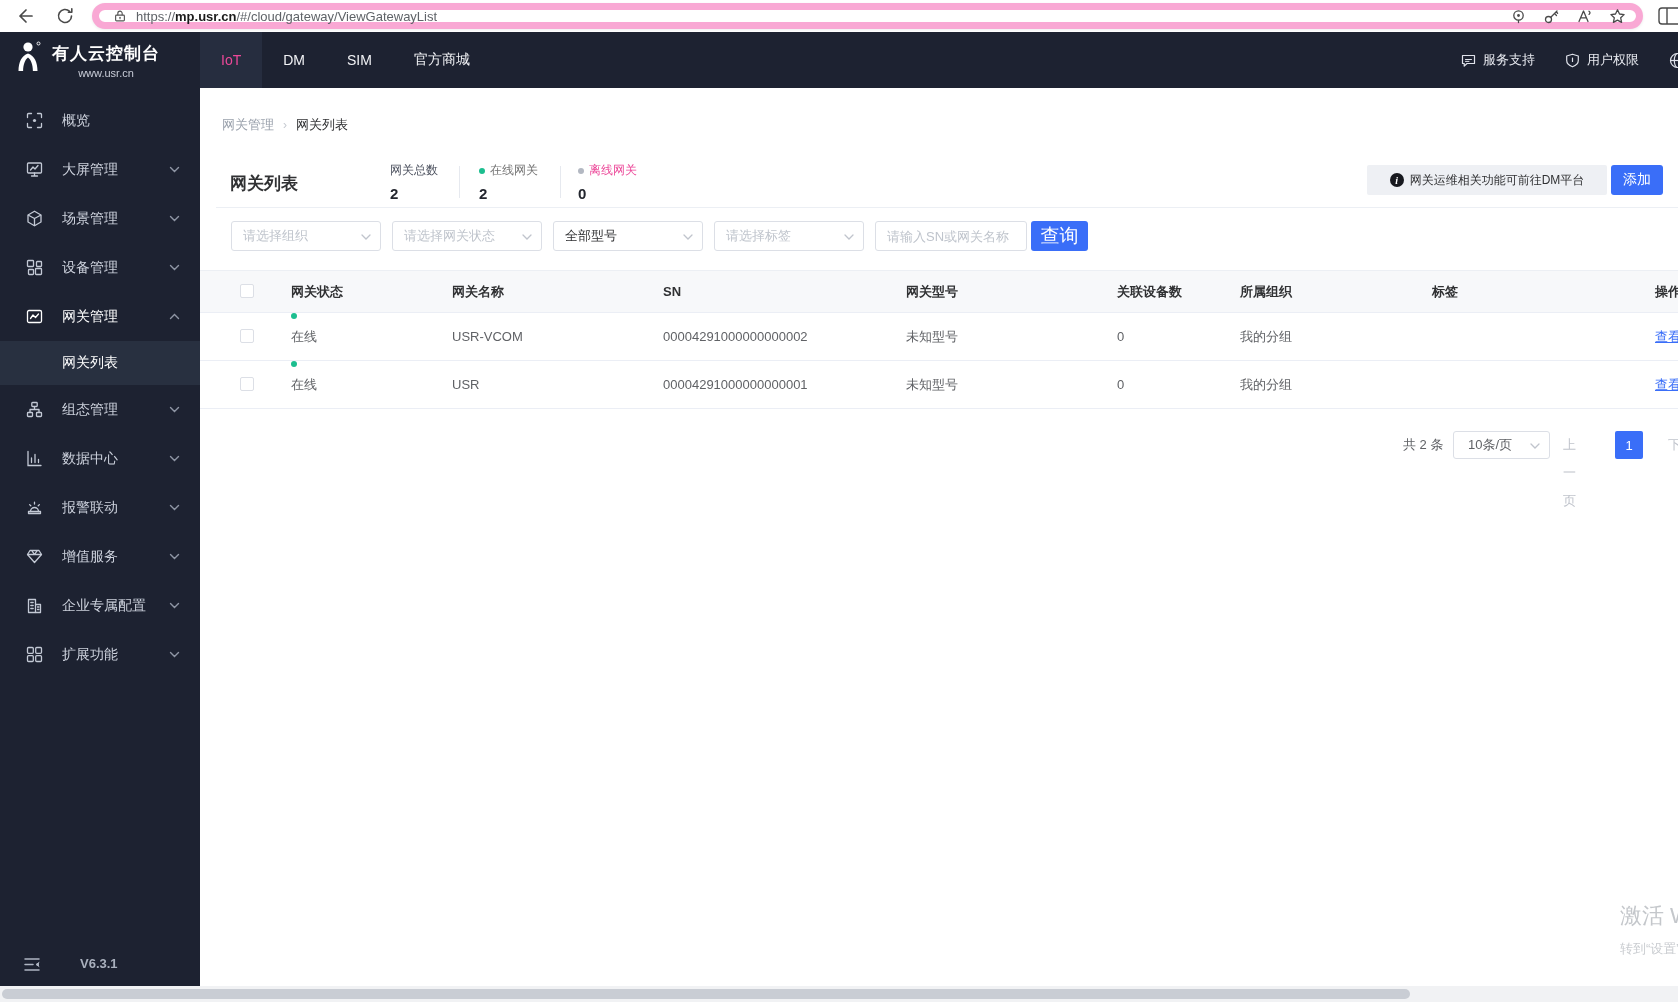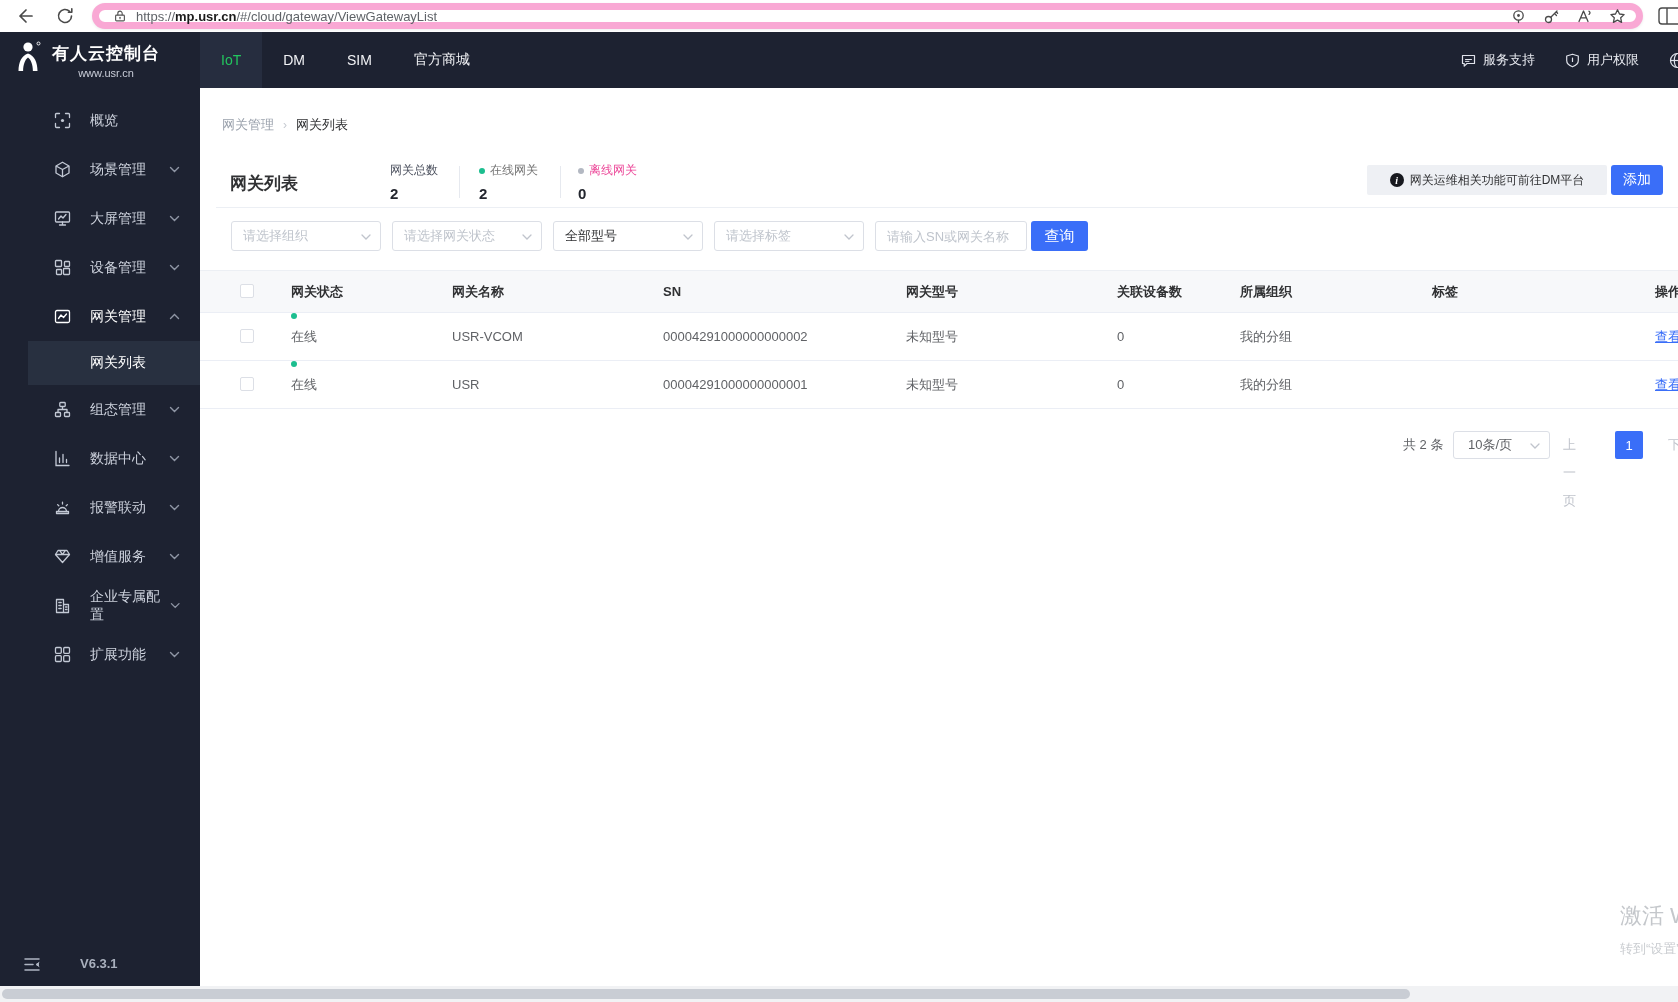--- a/index.html
+++ b/index.html
@@ -24,34 +24,34 @@
   .url-text .dom { color:#1b1b1b; font-weight:700; }
   .pill-icons { margin-left:auto; display:flex; align-items:center; gap:16px; }
   .pill-icons .bicon2 { position:static; width:17px; height:17px; color:#4a4a4a; cursor:pointer; }
   .b-cut { left:1658px; top:7px; width:22px; height:18px; color:#4a4a4a; }
 
   
   .topnav { position:absolute; top:32px; left:200px; right:0; height:56px; background:#1d2231;
     display:flex; align-items:center; z-index:10; }
   .tab { height:56px; display:flex; align-items:center; padding:0 21px; color:#f2f3f6;
     font-size:14px; cursor:pointer; }
-  .tab.active { background:#262d3f; color:#22c55e; }
+  .tab.active { background:#262d3f; color:#ec4899; }
   .nav-right { margin-left:auto; display:flex; align-items:center; gap:30px; margin-right:-8px; }
   .nav-link { display:flex; align-items:center; gap:7px; color:#e8eaf0; font-size:13px; cursor:pointer; }
   .nav-link svg { width:15px; height:15px; color:#dfe2ea; }
   .globe { width:17px; height:17px; color:#dfe2ea; cursor:pointer; }
 
   
   .sidebar { position:absolute; top:32px; left:0; width:200px; height:954px; background:#1d2231; z-index:11; }
   .logo { height:56px; display:flex; align-items:center; padding-left:14px; }
   .logo-ic { width:30px; height:40px; color:#fff; flex:0 0 auto; }
   .logo-tx { margin-left:8px; }
   .logo-title { color:#fff; font-size:17px; font-weight:700; letter-spacing:1px; }
   .logo-sub { color:#c9cdd8; font-size:11px; text-align:center; margin-top:2px; }
-  .menu { margin-top:8px;padding-left:28px; }
+  .menu { margin-top:8px; }
   .side-item { height:49px; display:flex; align-items:center; padding:0 20px 0 26px;
     color:#ccd1dc; cursor:pointer; font-size:14px; }
   .side-item.active { color:#fff; }
   .side-item .s-ic { width:17px; height:17px; flex:0 0 auto; color:#c3c9d5; }
   .side-item.active .s-ic { color:#fff; }
   .side-item .s-label { margin-left:19px; }
   .side-item .s-chev { margin-left:auto; width:11px; height:7px; color:#8f96a5; }
   .submenu-item { height:44px; display:flex; align-items:center; padding-left:62px;
     background:#283040; color:#fff; font-size:14px; cursor:pointer; }
   .side-bottom { position:absolute; bottom:12px; left:0; width:200px; height:18px; }
@@ -91,21 +91,21 @@
   .filters { position:absolute; left:0; top:133px; width:1478px; height:30px; }
   .f-select { position:absolute; top:0; width:150px; height:30px; border:1px solid #dcdfe6; border-radius:3px;
     background:#fff; display:flex; align-items:center; padding:0 26px 0 11px; font-size:13px;
     color:#bfc4cc; cursor:pointer; }
   .f-select.has-value { color:#303133; }
   .f-chev { position:absolute; right:9px; top:12px; width:10px; height:6px; color:#c0c4cc; }
   .f-input { position:absolute; top:0; left:675px; width:152px; height:30px; border:1px solid #dcdfe6;
     border-radius:3px; padding:0 11px; font-size:13px; color:#303133; outline:none;
     font-family:"Liberation Sans","DejaVu Sans",sans-serif; }
   .f-input::placeholder { color:#bfc4cc; }
-  .search-btn { position:absolute; left:831px; top:0; width:57px; height:30px; font-size:15px; }
+  .search-btn { position:absolute; left:831px; top:0; width:57px; height:30px; font-size:19px; }
 
   .thead { position:absolute; left:0; top:182px; width:1478px; height:43px; background:#f7f8fa;
     border-top:1px solid #eceff4; border-bottom:1px solid #ebeef5; }
   .thead span { position:absolute; top:0; line-height:41px; font-weight:700; color:#303133; font-size:13px; white-space:nowrap; }
   .trow { position:absolute; left:0; width:1478px; height:48px; border-bottom:1px solid #ebeef5; background:#fff; }
   .trow span { position:absolute; top:0; line-height:47px; color:#606266; font-size:13px; white-space:nowrap; }
   .c1{left:91px;} .c2{left:252px;} .c3{left:463px;} .c4{left:706px;} .c5{left:917px;} .c6{left:1040px;} .c7{left:1232px;} .c8{left:1455px;}
   .checkbox { position:absolute; left:40px; width:14px; height:14px; border:1px solid #dcdfe6;
     border-radius:2px; background:#fff; cursor:pointer; }
   .thead .checkbox { top:13px; } .trow .checkbox { top:16px; }
@@ -185,35 +185,35 @@
   </div>
   <div class="menu">
     <div class="side-item">
       <svg class="s-ic" viewBox="0 0 17 17" fill="none" stroke="currentColor" stroke-width="1.3" stroke-linecap="round">
           <path d="M1.5 5.5v-3a1 1 0 0 1 1-1h3M11.5 1.5h3a1 1 0 0 1 1 1v3M15.5 11.5v3a1 1 0 0 1-1 1h-3M5.5 15.5h-3a1 1 0 0 1-1-1v-3"></path>
           <circle cx="8.5" cy="8.5" r="1.6" fill="currentColor" stroke="none"></circle>
         </svg>
       <span class="s-label">概览</span>
     </div>
     <div class="side-item">
+      <svg class="s-ic" viewBox="0 0 17 17" fill="none" stroke="currentColor" stroke-width="1.3" stroke-linecap="round" stroke-linejoin="round">
+          <rect x="1.5" y="2" width="14" height="10" rx="1"></rect>
+          <path d="M4.5 9l2.5-3 2 2 3-3.5M8.5 12v3M5.5 15h6"></path>
+        </svg>
+      <span class="s-label">大屏管理</span>
+      <svg class="s-chev" viewBox="0 0 11 7" fill="none" stroke="currentColor" stroke-width="1.4" stroke-linecap="round">
+          <path d="M1.5 1.5l4 4 4-4"></path>
+        </svg>
+    </div>
+    <div class="side-item">
       <svg class="s-ic" viewBox="0 0 17 17" fill="none" stroke="currentColor" stroke-width="1.3" stroke-linejoin="round">
           <path d="M8.5 1.2 15 5v7l-6.5 3.8L2 12V5z"></path>
           <path d="M8.5 8.5 2 5M8.5 8.5 15 5M8.5 8.5v7.3"></path>
         </svg>
       <span class="s-label">场景管理</span>
-      <svg class="s-chev" viewBox="0 0 11 7" fill="none" stroke="currentColor" stroke-width="1.4" stroke-linecap="round">
-          <path d="M1.5 1.5l4 4 4-4"></path>
-        </svg>
-    </div>
-    <div class="side-item">
-      <svg class="s-ic" viewBox="0 0 17 17" fill="none" stroke="currentColor" stroke-width="1.3" stroke-linecap="round" stroke-linejoin="round">
-          <rect x="1.5" y="2" width="14" height="10" rx="1"></rect>
-          <path d="M4.5 9l2.5-3 2 2 3-3.5M8.5 12v3M5.5 15h6"></path>
-        </svg>
-      <span class="s-label">大屏管理</span>
       <svg class="s-chev" viewBox="0 0 11 7" fill="none" stroke="currentColor" stroke-width="1.4" stroke-linecap="round">
           <path d="M1.5 1.5l4 4 4-4"></path>
         </svg>
     </div>
     <div class="side-item">
       <svg class="s-ic" viewBox="0 0 17 17" fill="none" stroke="currentColor" stroke-width="1.3">
           <rect x="1.5" y="1.5" width="6" height="6" rx="0.8"></rect>
           <rect x="10.5" y="2.5" width="5" height="5" rx="0.8"></rect>
           <rect x="2.5" y="10.5" width="5" height="5" rx="0.8"></rect>
           <rect x="9.5" y="9.5" width="6" height="6" rx="0.8"></rect>

